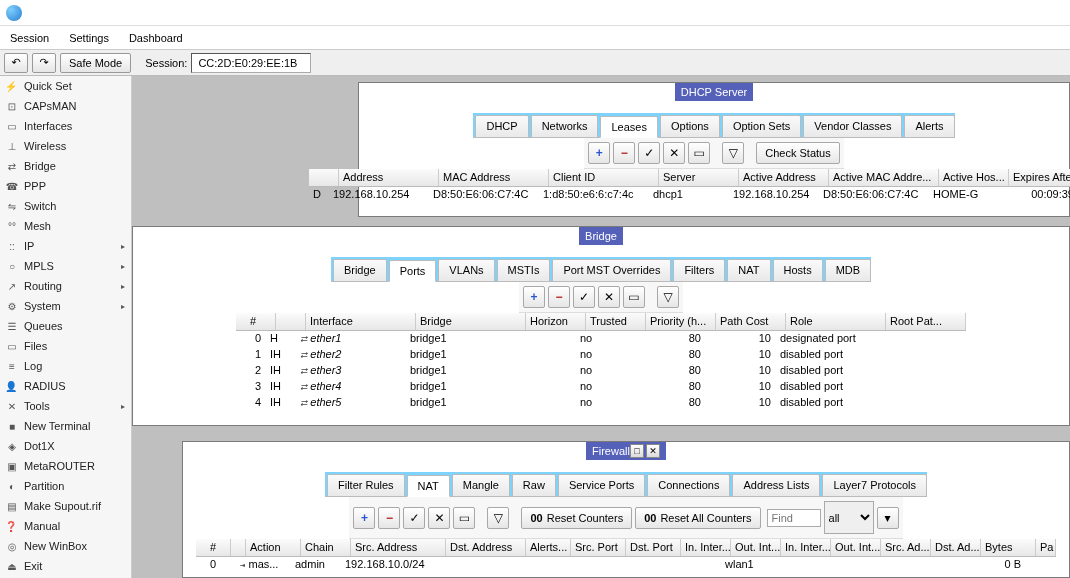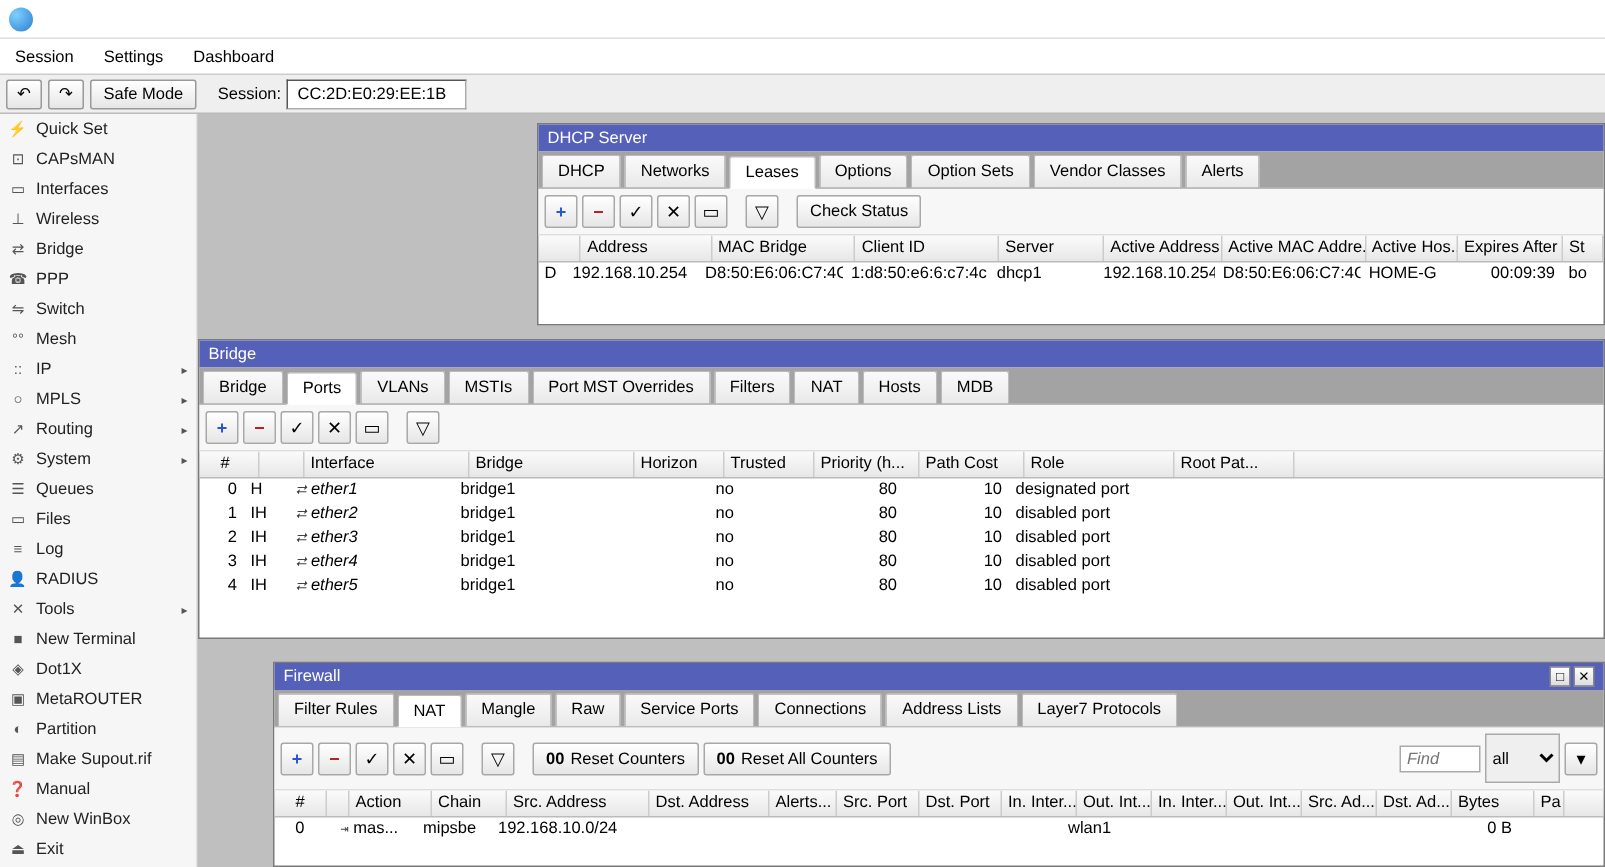--- a/index.html
+++ b/index.html
@@ -18,44 +18,44 @@
 .toolbar .tbox { height: 20px; border: 1px inset #aaa; background: #fff; padding: 0 6px; display: inline-flex; align-items: center; min-width: 120px; }
 
 .layout { display: flex; height: calc(578px - 26px - 24px - 26px); }
 .sidebar { width: 132px; background: #f6f6f6; border-right: 1px solid #ccc; overflow: hidden; }
 .sidebar .srow { height: 20px; display: flex; align-items: center; padding: 0 4px; gap: 4px; color: #222; cursor: default; }
 .sidebar .ico { width: 16px; height: 16px; display: inline-flex; align-items: center; justify-content: center; font-size: 10px; color: #555; }
 .sidebar .sub::after { content: "▸"; font-size: 8px; color: #555; margin-left: auto; padding-right: 2px; }
 
 .main { flex: 1; position: relative; background: #bfbfbf; }
 
-.panel { position: absolute; background: #fff; border: 1px solid #7a7a7a; display: flex; flex-direction: column; }
+.panel { position: absolute; background: #fff; border: 1px solid #7a7a7a; display: flex; flex-direction: column; align-items: center; }
 .panel-title { background: #5560b8; color: #fff; font-weight: 500; height: 18px; display: flex; align-items: center; padding: 0 6px; font-size: 11px; }
 .panel-title .wbtns { margin-left: auto; display: flex; gap: 2px; }
 .panel-title .wb { width: 14px; height: 14px; border: 1px solid #888; background: linear-gradient(#fff,#dcdcdc); color: #000; display: inline-flex; align-items: center; justify-content: center; font-size: 9px; }
 
-.tabs { display: flex; border-bottom: 1px solid #bbb; background: #a3a3a3; }
+.tabs { display: flex; border-bottom: 1px solid #bbb; background: #7dd3fc; margin-top: 12px; }
 .tab { padding: 4px 10px; border: 1px solid #bbb; border-bottom: none; margin-top: 2px; margin-left: 2px; background: linear-gradient(#fafafa,#e9e9e9); border-radius: 2px 2px 0 0; cursor: default; }
 .tab.active { background: #fff; border-bottom: 1px solid #fff; position: relative; top: 1px; }
 
 .btnrow { display: flex; align-items: center; gap: 3px; padding: 4px; border-bottom: 1px solid #ddd; background: #f7f7f7; }
 .ib { width: 22px; height: 22px; border: 1px solid #a8a8a8; background: linear-gradient(#fff,#e6e6e6); display: inline-flex; align-items: center; justify-content: center; font-size: 12px; border-radius: 2px; }
 .ib.blue { color: #2a55d0; font-weight: bold; }
 .ib.red { color: #b22222; font-weight: bold; }
 .ib.sep { border: none; background: none; width: 6px; }
 .btn { height: 22px; border: 1px solid #a8a8a8; background: linear-gradient(#fff,#e6e6e6); padding: 0 8px; border-radius: 2px; display: inline-flex; align-items: center; }
 
 .grid { overflow: auto; flex: 1; }
 .gh { display: flex; border-bottom: 1px solid #bbb; background: linear-gradient(#fbfbfb,#e7e7e7); height: 18px; padding-left: 10px; }
 .gh .c { border-right: 1px solid #ccc; padding: 2px 4px; white-space: nowrap; overflow: hidden; }
 .gr { display: flex; height: 16px; }
 .gr .c { border-right: 1px solid transparent; padding: 1px 4px; white-space: nowrap; overflow: hidden; }
 
 .findbox { display: flex; gap: 3px; align-items: center; }
-.findbox input { height: 18px; border: 1px solid #aaa; padding: 0 4px; font-style: italic; color: #888; width: 54px; }
+.findbox input { height: 18px; border: 1px solid #aaa; padding: 0 4px; color: #888; width: 54px; }
 .findbox select { height: 33px; border: 1px solid #aaa; width: 50px; }
 
 .ifaceicon { font-family: monospace; font-size: 9px; color: #444; }
 </style>
 </head>
 <body>
 
 <div class="titlebar">
   <span class="globe"></span>
 </div>
@@ -200,21 +200,21 @@
         <span class="ib">▭</span>
         <span class="ib sep"></span>
         <span class="ib">▽</span>
         <span class="ib sep"></span>
         <span class="btn">Check Status</span>
       </div>
       <div class="grid">
         <div class="gh" id="dhcp-head">
             <div class="c" style="width: 20px;"></div>
             <div class="c" style="width: 100px;">Address</div>
-            <div class="c" style="width: 110px;">MAC Bridge</div>
+            <div class="c" style="width: 110px;">MAC Address</div>
             <div class="c" style="width: 110px;">Client ID</div>
             <div class="c" style="width: 80px;">Server</div>
             <div class="c" style="width: 90px;">Active Address</div>
             <div class="c" style="width: 110px;">Active MAC Addre...</div>
             <div class="c" style="width: 70px;">Active Hos...</div>
             <div class="c" style="width: 80px;">Expires After</div>
             <div class="c" style="width: 30px;">St</div>
           </div>
         <div id="dhcp-body">
             <div class="gr">
@@ -395,21 +395,21 @@
             <div class="c" style="width: 50px;">Src. Ad...</div>
             <div class="c" style="width: 50px;">Dst. Ad...</div>
             <div class="c" style="width: 55px;">Bytes</div>
             <div class="c" style="width: 20px;">Pa</div>
           </div>
         <div id="fw-body">
             <div class="gr">
               <div class="c" style="width: 25px; text-align: right;">0</div>
               <div class="c" style="width: 15px;"></div>
               <div class="c" style="width: 55px;"><span class="ifaceicon">⇥</span> mas...</div>
-              <div class="c" style="width: 50px;">mipsbe</div>
+              <div class="c" style="width: 50px;">admin</div>
               <div class="c" style="width: 95px;">192.168.10.0/24</div>
               <div class="c" style="width: 80px;"></div>
               <div class="c" style="width: 45px;"></div>
               <div class="c" style="width: 55px;"></div>
               <div class="c" style="width: 55px;"></div>
               <div class="c" style="width: 50px;"></div>
               <div class="c" style="width: 50px;">wlan1</div>
               <div class="c" style="width: 50px;"></div>
               <div class="c" style="width: 50px;"></div>
               <div class="c" style="width: 50px;"></div>

